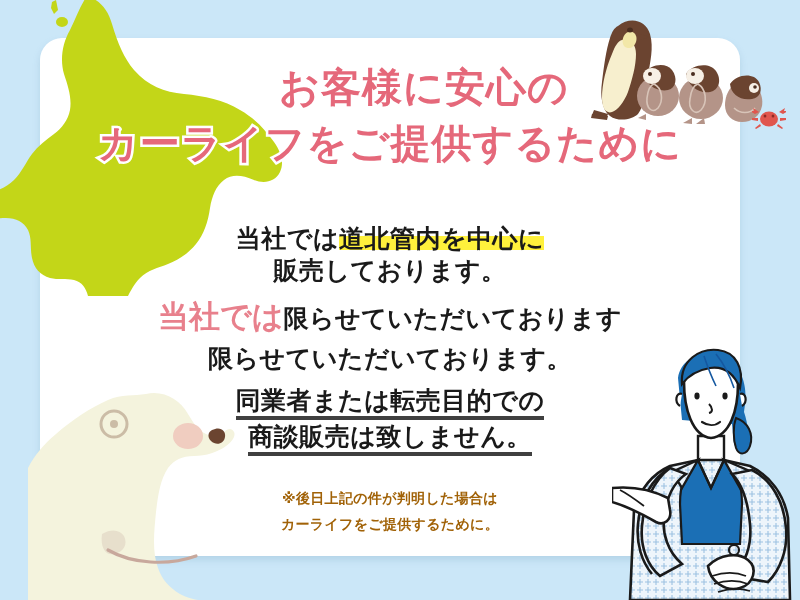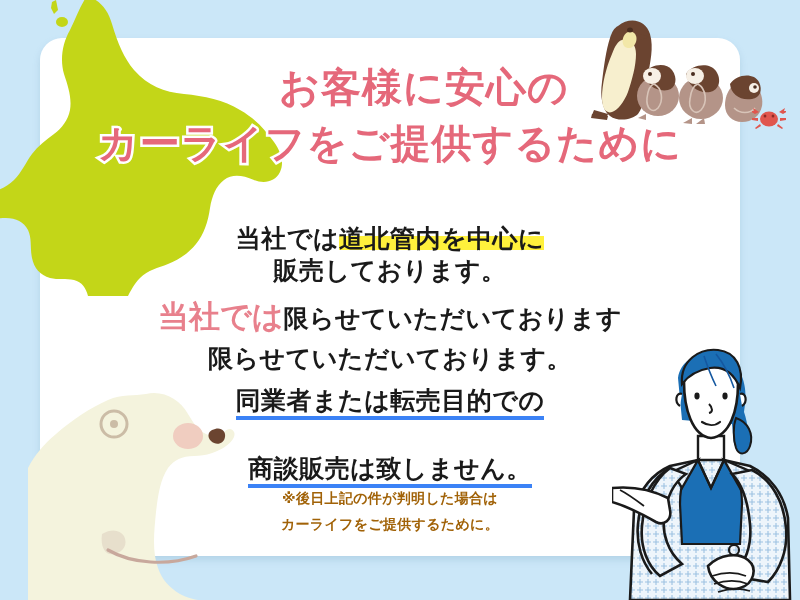--- a/index.html
+++ b/index.html
@@ -107,36 +107,36 @@
     font-weight: bold;
     font-size: 25px;
     letter-spacing: 0.5px;
     white-space: nowrap;
   }
   .l1 { top: 184px; font-family: Liberation Serif, serif; }
   .l2 { top: 216px; }
   .l3 { top: 258px; }
   .l4 { top: 304px; }
   .l5 { top: 348px; }
-  .l6 { top: 416px; text-align: center; }
+  .l6 { top: 384px; text-align: center; }
 
   .hl-yellow {
     background-image: linear-gradient(transparent 42%, #fff13c 42%, #fff13c 94%, transparent 94%);
   }
 
   .emph-pink {
     color: #e8808c;
     font-size: 31px;
     font-weight: bold;
     letter-spacing: 0px;
   }
 
   .red-underline {
     display: inline-block;
-    border-bottom: 4px solid #3b82f6;
+    border-bottom: 4px solid #404040;
     padding-bottom: 2px;
     line-height: 1.05;
   }
 
   .note {
     position: absolute;
     left: 0;
     width: 700px;
     color: #a16207;
     font-weight: bold;

